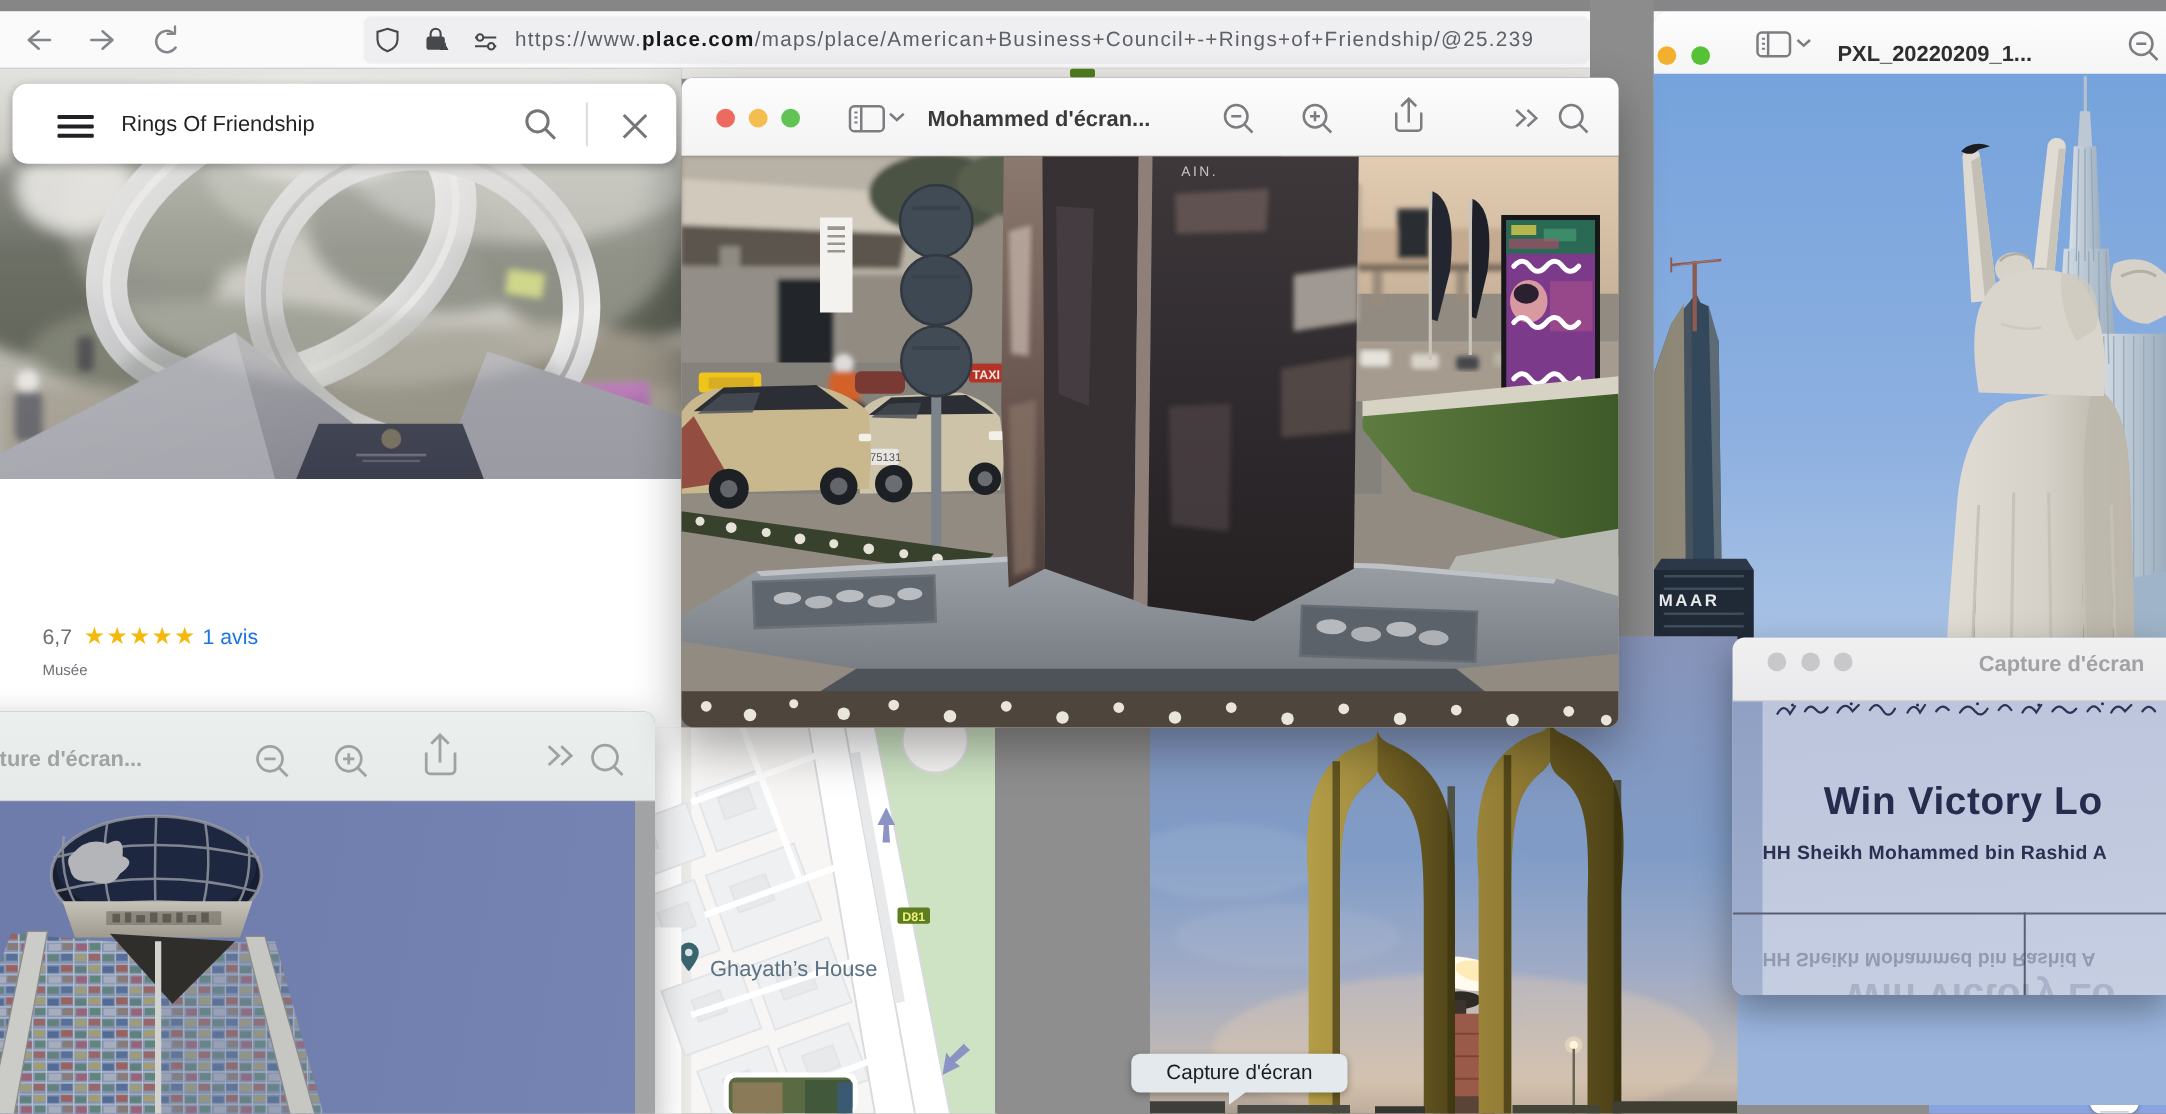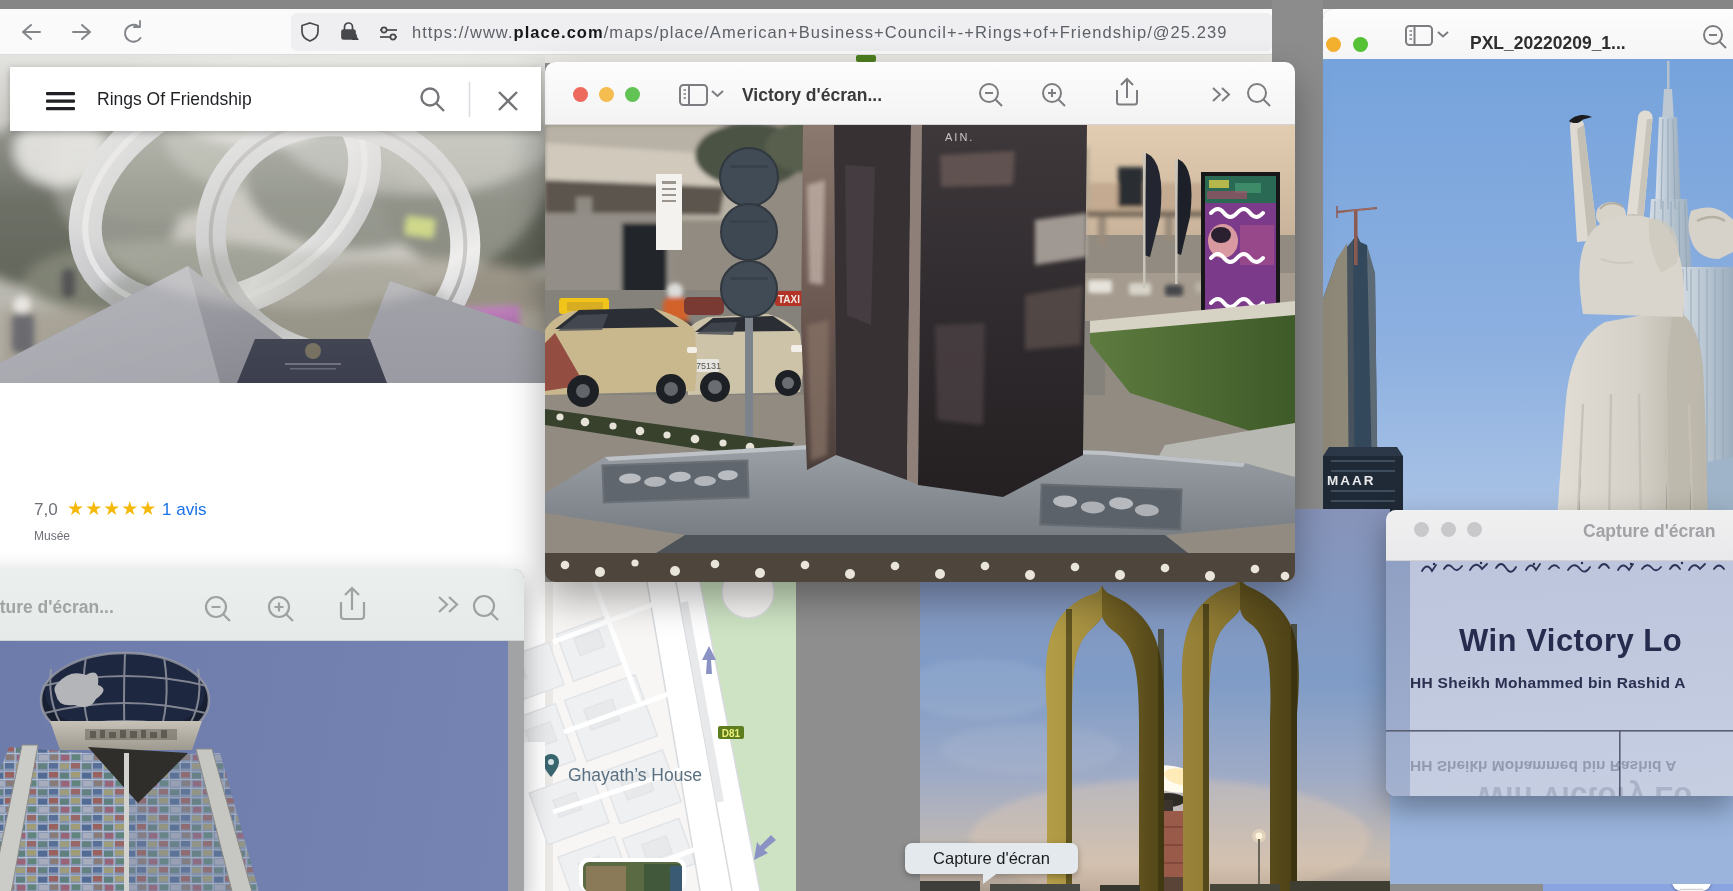--- a/index.html
+++ b/index.html
@@ -43,21 +43,21 @@
 #winv .titlebar{height:51px;background:linear-gradient(#f0f0f1,#e9e9eb);border-bottom:1px solid #d2d2d4;}
 
 #flags{left:-40px;top:569px;width:564px;height:330px;border-radius:10px;overflow:hidden;background:#a2a3a5;box-shadow:0 10px 28px rgba(0,0,0,.32);}
 #flags .titlebar{height:72px;background:linear-gradient(#ebefee,#e6eae9);border-bottom:1px solid #cfd3d2;}
 #flagsphoto{left:0;top:72px;width:548px;height:258px;background:linear-gradient(100deg,#6d7baa 0%,#7180ae 60%,#7584b2 100%);overflow:hidden;}
 
 #cwin{left:545px;top:62px;width:750px;height:520px;border-radius:10px;overflow:hidden;background:#888;box-shadow:0 16px 38px rgba(0,0,0,.33);}
 #cwin .titlebar{height:63px;}
 #cphoto{left:0;top:63px;width:750px;height:457px;background:#9a938a;overflow:hidden;}
 
-#card{left:10px;top:67px;width:531px;height:64px;background:#fff;border-radius:1px;box-shadow:0 2px 7px rgba(0,0,0,.28);}
+#card{left:10px;top:67px;width:531px;height:64px;background:#fff;border-radius:12px;box-shadow:0 2px 7px rgba(0,0,0,.28);}
 #cardtext{left:87px;top:22px;font-size:17.5px;color:#1f2124;}
 
 #tooltip{left:905px;top:843px;width:173px;height:31px;background:#e3e9ec;border-radius:7px;box-shadow:0 2px 6px rgba(0,0,0,.3);font-size:16.5px;color:#1b1d1f;line-height:31px;text-align:center;}
 #ttail{left:983px;top:872px;width:16px;height:12px;background:#e3e9ec;clip-path:polygon(0 100%,0 0,100% 0);}
 </style>
 </head>
 <body>
 <div id="s">
 
   <div id="topgray" class="abs"></div>
@@ -154,21 +154,21 @@
       <ellipse cx="420" cy="60" rx="150" ry="80" fill="rgba(235,233,228,.4)" filter="url(#b6)"></ellipse>
       <rect x="0" y="0" width="545" height="328" fill="url(#haze)"></rect>
       <linearGradient id="haze" x1="0" y1="0" x2="0" y2="1">
         <stop offset="0" stop-color="rgba(232,232,230,.9)"></stop>
             <stop offset=".18" stop-color="rgba(232,232,230,.5)"></stop>
             <stop offset=".45" stop-color="rgba(232,232,230,.22)"></stop>
             <stop offset="1" stop-color="rgba(232,232,230,.08)"></stop>
       </linearGradient>
     </svg>
     </div>
-    <div id="prating" class="abs"><span>7,0</span>&nbsp; <span id="pstars">★★★★★</span> <span id="pavis">1 avis</span></div>
+    <div id="prating" class="abs"><span>6,7</span>&nbsp; <span id="pstars">★★★★★</span> <span id="pavis">1 avis</span></div>
     <div id="pmusee" class="abs">Musée</div>
   </div>
   <div id="mapart" class="abs">
     <svg width="274" height="309" viewBox="0 0 274 309">
       <rect width="274" height="309" fill="#f7f6f4"></rect>
       <rect width="21" height="309" fill="#ffffff"></rect>
       <rect x="21" width="8" height="309" fill="#eceae7"></rect>
       <g transform="rotate(-20 100 150)" fill="#eef0f2" stroke="#e2e4e7" stroke-width="1.5">
         <rect x="-10" y="40" width="70" height="45"></rect>
           <rect x="70" y="35" width="55" height="50"></rect>
@@ -550,21 +550,21 @@
       </g>
     </svg>
     </div>
   </div>
 
   <div id="cwin" class="abs">
     <div class="titlebar"></div>
     <div class="tlight" style="left:28px;top:25px;background:#ee6a5e;"></div>
     <div class="tlight" style="left:54px;top:25px;background:#f5bd4f;"></div>
     <div class="tlight" style="left:80px;top:25px;background:#61c354;"></div>
-    <div class="wtitle" style="left:197px;top:23px;">Victory d'écran...</div>
+    <div class="wtitle" style="left:197px;top:23px;">Mohammed d'écran...</div>
     <div class="abs" style="left:0;top:0;width:750px;height:63px;">
       <svg width="750" height="63" viewBox="0 0 750 63">
         <g stroke="#7d7d81" stroke-width="2" fill="none">
           <rect x="135" y="23" width="27" height="20" rx="3.5"></rect>
           <line x1="144" y1="23" x2="144" y2="43"></line>
           <line x1="138.5" y1="28" x2="141" y2="28" stroke-width="1.5"></line>
             <line x1="138.5" y1="32" x2="141" y2="32" stroke-width="1.5"></line>
             <line x1="138.5" y1="36" x2="141" y2="36" stroke-width="1.5"></line>
           <path d="M167 29 l5.5 5 5.5 -5"></path>
           <circle cx="444" cy="31" r="9"></circle>

